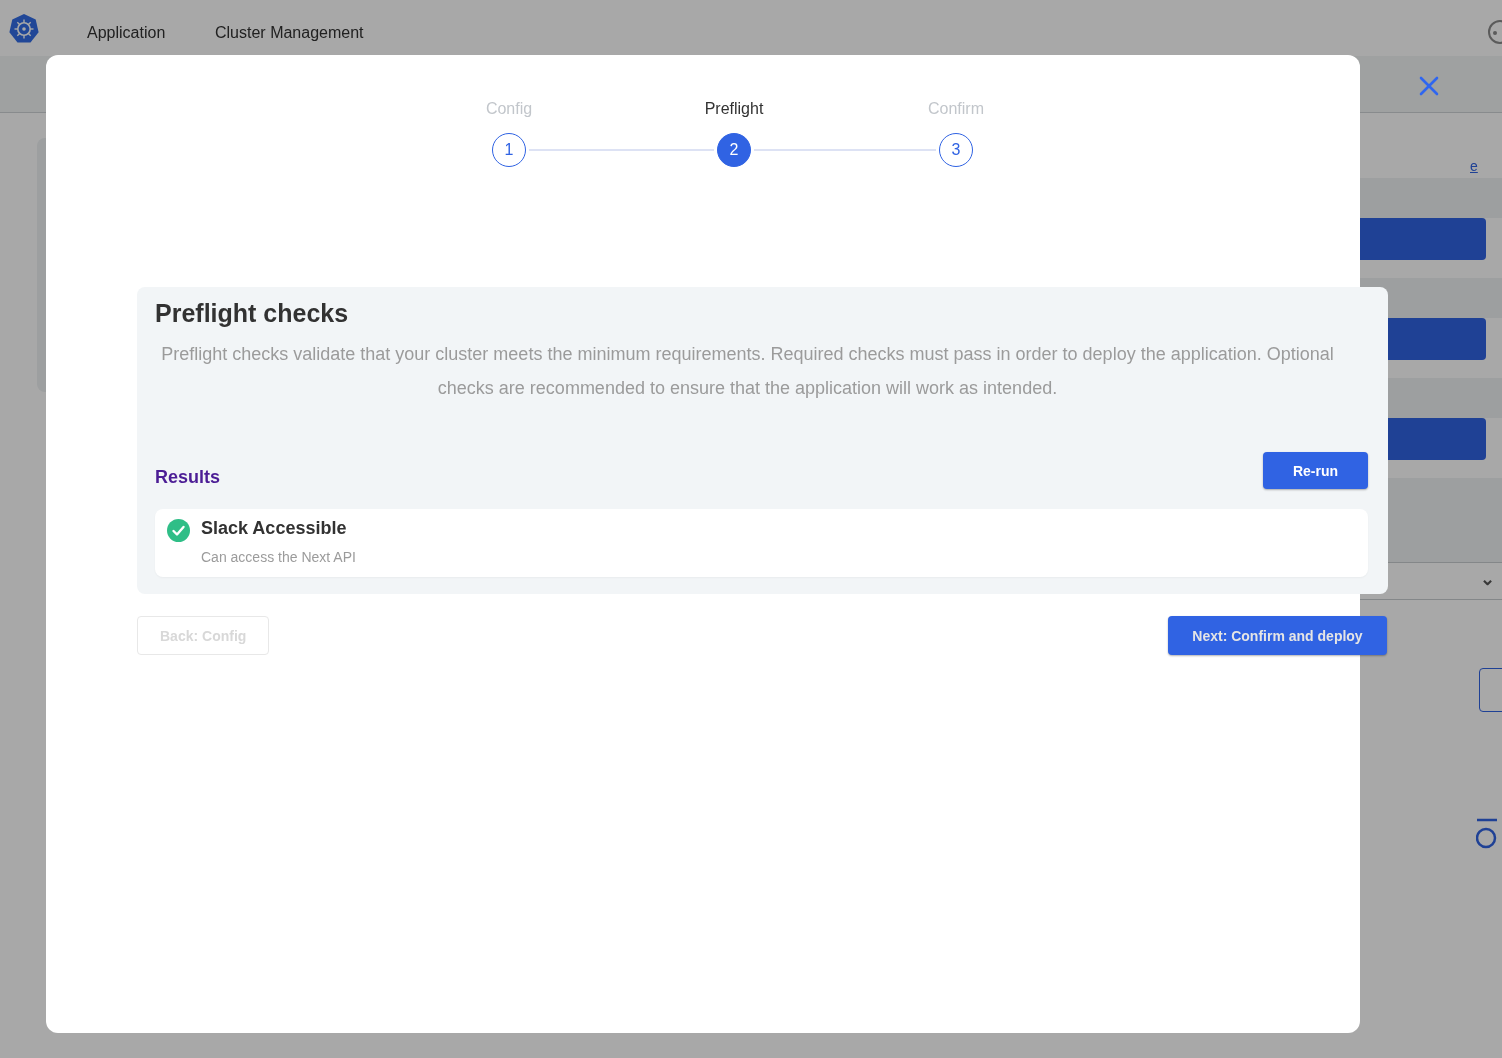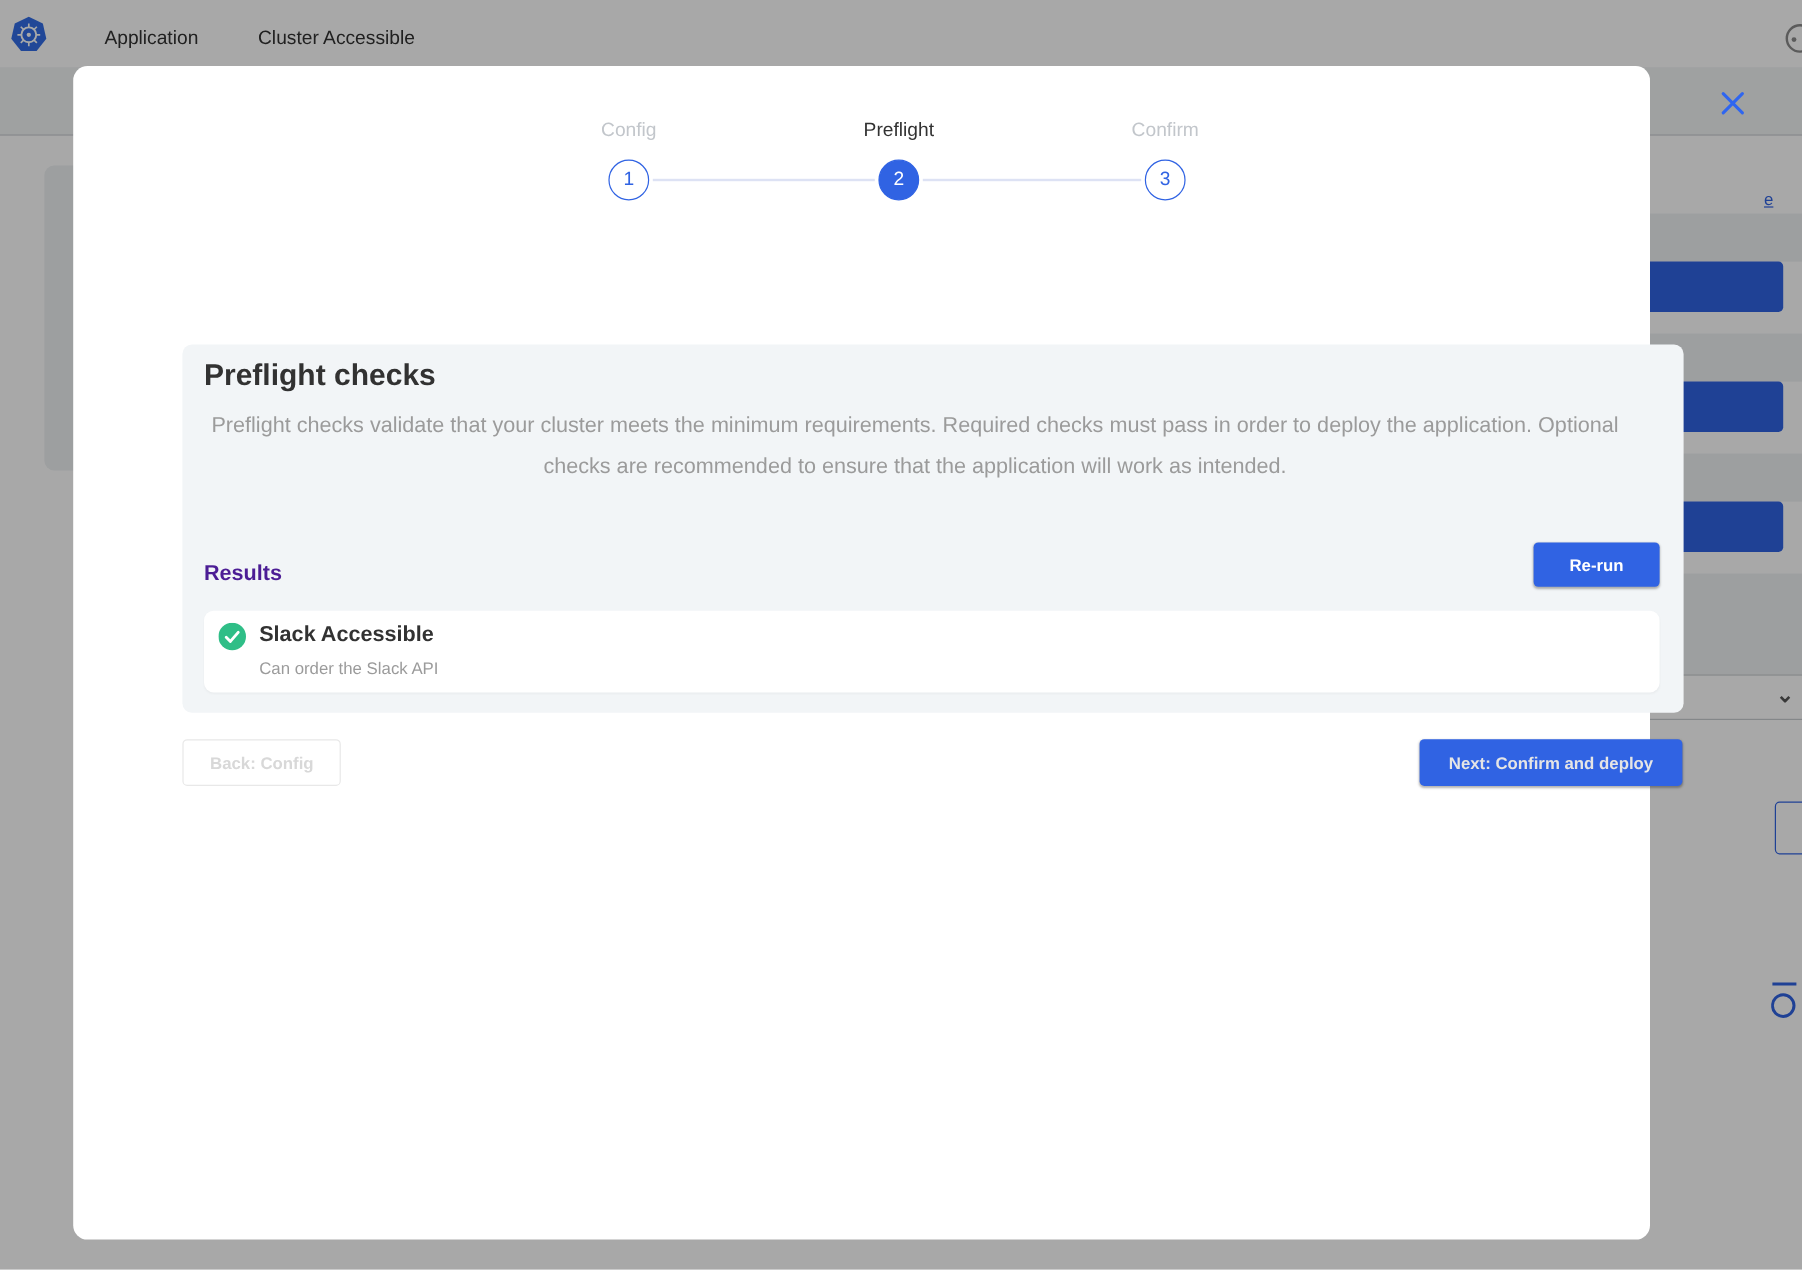--- a/index.html
+++ b/index.html
@@ -33,21 +33,21 @@
     color:#555555; font-weight:700; }
   .bg-outline-btn { position:absolute; left:1479px; top:668px; width:60px; height:44px;
     border:1px solid #3063e3; border-radius:4px; background:transparent; }
   .bg-history-icon { position:absolute; left:1476px; top:817px; width:24px; height:34px; }
 
   
   .overlay { position:absolute; inset:0; background:rgba(0,0,0,0.34); z-index:5; }
 
   
   .modal { position:absolute; left:46px; top:55px; width:1314px; height:978px;
-    background:#ffffff; border-radius:12px; z-index:10;margin-left:15px; }
+    background:#ffffff; border-radius:12px; z-index:10; }
   .modal-close { position:absolute; left:1370px; top:18px; width:26px; height:26px;
     cursor:pointer; }
 
   
   .step-label { position:absolute; top:45px; width:140px; text-align:center;
     font-size:16px; color:#c2c6cb; }
   .step-label.active { color:#323232; }
   .step-circle { position:absolute; top:78px; width:34px; height:34px;
     border-radius:50%; background:#ffffff; border:1px solid #3063e3;
     color:#3063e3; font-size:16px; display:flex; align-items:center;
@@ -101,21 +101,21 @@
         <line x1="16" y1="22.2" x2="16" y2="25.5"></line>
         <line x1="6.5" y1="16" x2="9.8" y2="16"></line>
         <line x1="22.2" y1="16" x2="25.5" y2="16"></line>
         <line x1="9.3" y1="9.3" x2="11.6" y2="11.6"></line>
         <line x1="20.4" y1="20.4" x2="22.7" y2="22.7"></line>
         <line x1="9.3" y1="22.7" x2="11.6" y2="20.4"></line>
         <line x1="20.4" y1="11.6" x2="22.7" y2="9.3"></line>
       </g>
     </svg>
     <span class="nav-link l1">Application</span>
-    <span class="nav-link l2">Cluster Accessible</span>
+    <span class="nav-link l2">Cluster Management</span>
     <span class="nav-help"></span>
   </div>
 
   <div class="subnav"></div>
   <div class="bg-card"></div>
 
   <div class="bg-band" style="top:178px; height:40px;"></div>
   <div class="bg-band" style="top:278px; height:40px;"></div>
   <div class="bg-band" style="top:378px; height:40px;"></div>
   <div class="bg-band" style="top:478px; height:84px;"></div>
@@ -164,19 +164,19 @@
     <div class="panel-desc">Preflight checks validate that your cluster meets the minimum requirements. Required checks must pass in order to deploy the application. Optional checks are recommended to ensure that the application will work as intended.</div>
     <div class="results-label">Results</div>
     <button class="rerun-btn">Re-run</button>
 
     <div class="check-card">
       <svg class="check-icon" viewBox="0 0 23 23">
         <circle cx="11.5" cy="11.5" r="11.5" fill="#2fbe87"></circle>
         <polyline points="6.5,12 10,15.5 16.5,8" fill="none" stroke="#ffffff" stroke-width="2.4" stroke-linecap="round" stroke-linejoin="round"></polyline>
       </svg>
       <div class="check-title">Slack Accessible</div>
-      <div class="check-desc">Can order the Slack API</div>
+      <div class="check-desc">Can access the Next API</div>
     </div>
   </div>
 
   <button class="back-btn" disabled="">Back: Config</button>
   <button class="next-btn">Next: Confirm and deploy</button>
 </div>
 
 </body></html>

